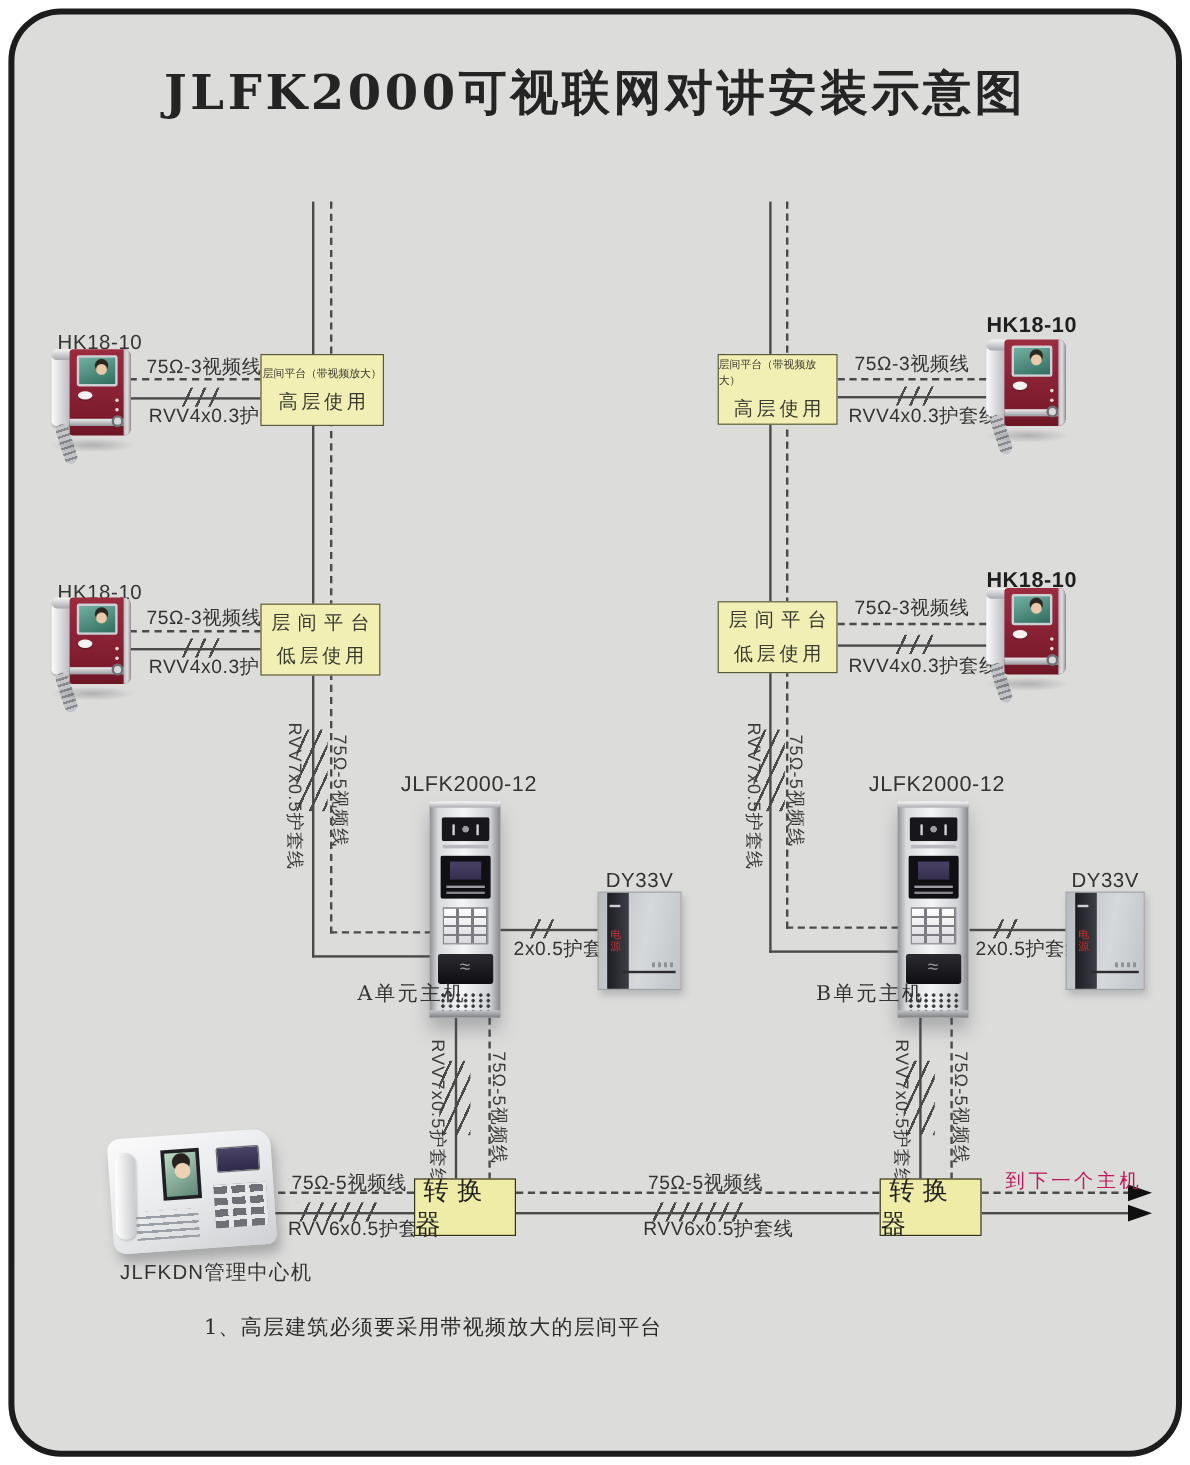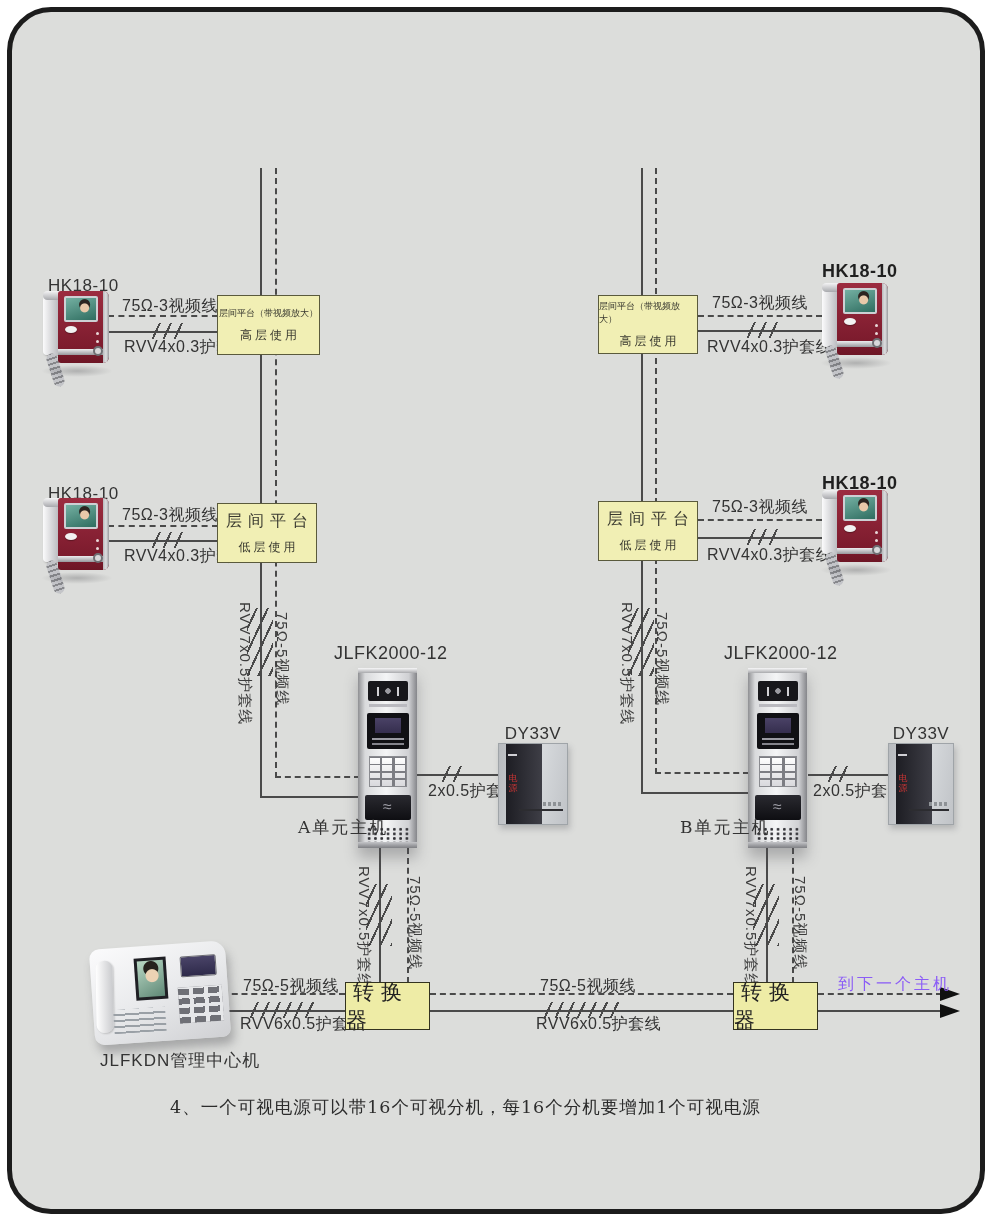--- a/index.html
+++ b/index.html
@@ -25,28 +25,28 @@
   .ticks{position:absolute;background:repeating-linear-gradient(115deg,transparent 0 8px,var(--line) 8px 10px);}
   .arrow{position:absolute;width:0;height:0;border-left:20px solid #101010;
          border-top:7px solid transparent;border-bottom:7px solid transparent;}
   
   .clab{position:absolute;font-size:16px;color:#333;white-space:nowrap;letter-spacing:.5px;}
   .vlab{position:absolute;transform:rotate(90deg);transform-origin:0 0;font-size:15px;
         color:#3c3c3c;white-space:nowrap;letter-spacing:1px;line-height:18px;}
   .devlab{position:absolute;font-size:17px;color:#333;white-space:nowrap;letter-spacing:.5px;}
   .devlab.bold{font-weight:700;font-size:18px;color:#1f1f1f;}
   .serif{font-family:"DejaVu Serif","Liberation Serif",serif;}
-  .grey{color:#8b5cf6;}
+  .grey{color:#be185d;}
   
   .pbox{position:absolute;background:var(--boxfill);border:1px solid #5a5a3c;
         display:flex;flex-direction:column;align-items:center;justify-content:center;gap:7px;
         font-family:"DejaVu Serif",serif;color:#3a3a30;}
   .pbox .l1s{font-size:9px;letter-spacing:0;}
   .pbox .l1b{font-size:16px;letter-spacing:6px;text-indent:6px;}
-  .pbox .l2{font-size:12px;letter-spacing:3px;text-indent:3px;}
+  .pbox .l2{font-size:16px;letter-spacing:3px;text-indent:3px;}
   
   .conv{position:absolute;background:#eeeca6;border:1.5px solid #33331f;
         display:flex;align-items:center;justify-content:center;
         font-family:"DejaVu Serif",serif;font-size:21px;letter-spacing:7px;text-indent:7px;color:#222;}
   
   .station{position:absolute;width:59px;height:180px;border-radius:3px;
      background:linear-gradient(90deg,#8f9093 0,#d9dadc 12%,#f4f5f6 48%,#cfd0d3 86%,#85868a 100%);
      box-shadow:0 10px 14px rgba(80,80,85,.35);}
   .station:before{content:"";position:absolute;left:0;top:0;width:100%;height:5px;
      background:linear-gradient(#f8f8f9,#a9aaad);}
@@ -101,22 +101,22 @@
   .hk-dot{position:absolute;width:3px;height:3px;border-radius:50%;background:#e8d8d8;}
   .hk-dot.d1{left:38px;top:41px;} .hk-dot.d2{left:38px;top:49px;}
   .hk-band{position:absolute;left:0;top:58px;width:45px;height:6px;
      background:linear-gradient(#ececee,#97989c);}
   .hk-knob{position:absolute;left:35px;top:55px;width:10px;height:10px;border-radius:50%;
      background:#d8d8da;border:2px solid #6f7074;}
   
   .psu{position:absolute;width:70px;height:82px;border:1px solid #9fa4a8;position:absolute;
      background:linear-gradient(100deg,#b7babe 0,#d6d9dc 55%,#c0c3c7 100%);
      box-shadow:2px 4px 6px rgba(90,90,95,.3);}
-  .psu-stripe{position:absolute;left:7px;top:0;width:36px;height:100%;
-     background:linear-gradient(90deg,#1d1d23,#3e3e46);font-family:Liberation Mono, monospace;}
+  .psu-stripe{position:absolute;left:7px;top:0;width:18px;height:100%;
+     background:linear-gradient(90deg,#1d1d23,#3e3e46);}
   .psu-stripe:before{content:"";position:absolute;left:2px;top:10px;width:9px;height:2px;background:#cfcfd4;}
   .psu-txt{position:absolute;left:2px;top:30px;width:10px;font-size:9px;line-height:10px;
      color:#c23434;text-align:center;word-break:break-all;}
   .psu-line{position:absolute;left:20px;right:4px;bottom:13px;height:2px;background:#2c2c30;}
   .psu-line:before{content:"";position:absolute;right:2px;top:-7px;width:18px;height:4px;
      background:repeating-linear-gradient(90deg,#8e9296 0 3px,rgba(0,0,0,0) 3px 5px);}
   
   .mc{position:absolute;width:136px;height:96px;transform:rotate(-4deg);border-radius:10px 14px 8px 10px;
      background:linear-gradient(155deg,#fbfbfc 0,#e9eaec 50%,#cfd0d3 100%);
      box-shadow:3px 8px 10px rgba(70,70,75,.35);}
@@ -142,20 +142,21 @@
   .notes{position:absolute;left:170px;top:1096px;display:flex;
      font-family:"DejaVu Serif",serif;font-size:17.5px;color:#2c2c2c;letter-spacing:1px;}
   .notes .prefix{width:60px;flex:none;}
   .notes .item{line-height:23px;white-space:nowrap;}
 </style>
 </head>
 <body>
 
 <div class="canvas">
   <div class="board"></div>
+  <div class="title">JLFK2000可视联网对讲安装示意图</div>
 
   <div class="lnv" style="left:260px;top:168px;height:630px;"></div>
   <div class="lnvd" style="left:275px;top:168px;height:610px;"></div>
   <div class="lnh" style="left:260px;top:796px;width:100px;"></div>
   <div class="lnhd" style="left:275px;top:776px;width:85px;"></div>
 
   <div class="lnv" style="left:641px;top:168px;height:626px;"></div>
   <div class="lnvd" style="left:655px;top:168px;height:606px;"></div>
   <div class="lnh" style="left:641px;top:792px;width:108px;"></div>
   <div class="lnhd" style="left:655px;top:772px;width:94px;"></div>
@@ -352,16 +353,16 @@
         <i></i>
       </div>
     <div class="mc-lcd"></div>
     <div class="mc-keys"></div>
     <div class="mc-text"></div>
   </div>
   <div class="devlab" style="left:100px;top:1049px;letter-spacing:1px;">JLFKDN管理中心机</div>
 
   <div class="notes">
     <div>
-      <div class="item">4、一个可视电源可以带16个可视分机，每16个分机要增加1个可视电源</div>
+      <div class="item">1、高层建筑必须要采用带视频放大的层间平台</div>
     </div>
   </div>
 </div>
 
 </body></html>

